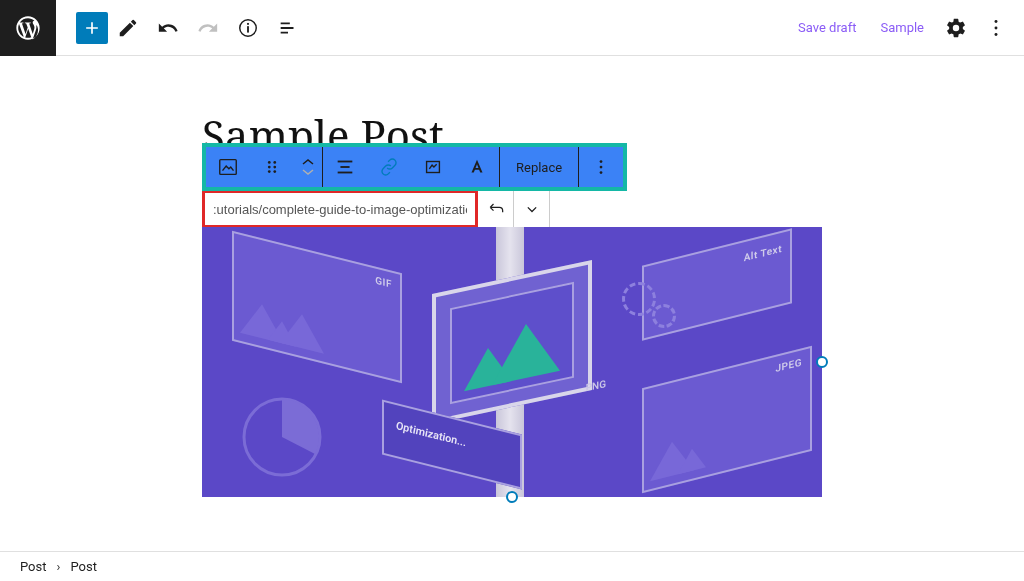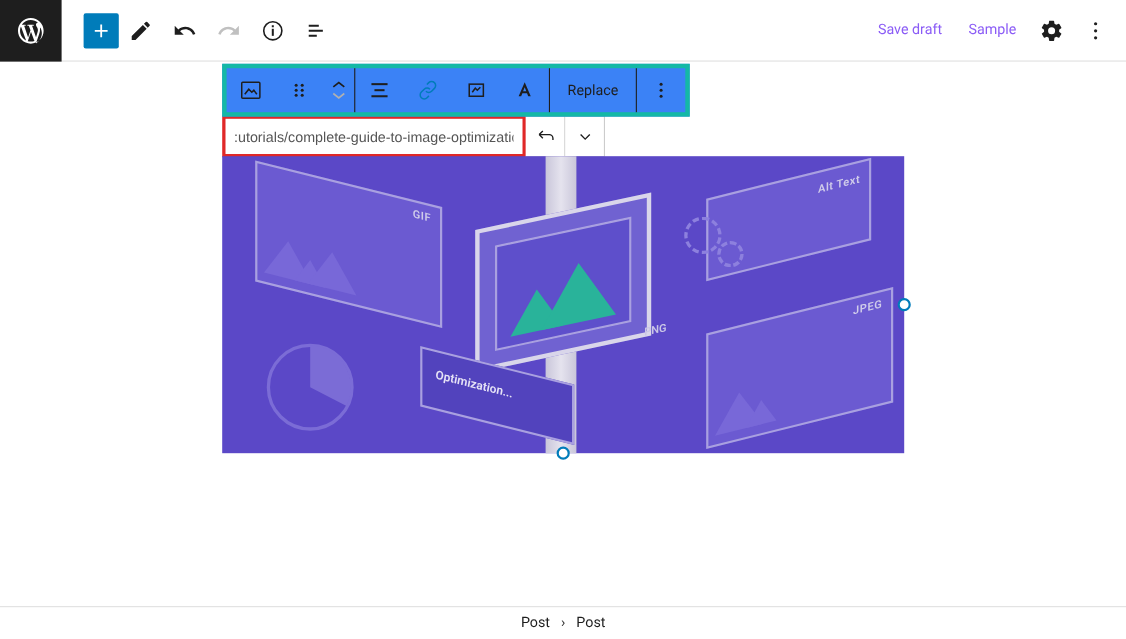--- a/index.html
+++ b/index.html
@@ -37,21 +37,21 @@
     .link-ctrl { width: 36px; height: 38px; border: 1px solid #ccc; border-left: none; background: #fff; display: flex; align-items: center; justify-content: center; cursor: pointer; }
     .link-ctrl svg { width: 20px; height: 20px; fill: none; stroke: #1e1e1e; stroke-width: 1.5; }
     
     .image-block { position: relative; width: 620px; margin-top: -1px; }
     .image-canvas { width: 620px; height: 270px; background: #5b48c7; position: relative; overflow: hidden; }
     .handle-right { position: absolute; right: -6px; top: 50%; transform: translateY(-50%); width: 12px; height: 12px; border-radius: 50%; background: #fff; border: 2px solid #007cba; }
     .handle-bottom { position: absolute; bottom: -6px; left: 50%; transform: translateX(-50%); width: 12px; height: 12px; border-radius: 50%; background: #fff; border: 2px solid #007cba; }
     
     .caption { margin-top: 10px; font-size: 13px; color: #888; text-align: center; width: 620px; }
     
-    .breadcrumb { position: absolute; bottom: 0; left: 0; right: 0; height: 30px; border-top: 1px solid #e0e0e0; display: flex; align-items: center; padding: 0 20px; font-size: 13px; justify-content: center; }
+    .breadcrumb { position: absolute; bottom: 0; left: 0; right: 0; height: 30px; border-top: 1px solid #e0e0e0; display: flex; align-items: center; padding: 0 20px; font-size: 13px; }
     .breadcrumb span { cursor: pointer; }
     .breadcrumb .sep { margin: 0 10px; color: #333; }
 
     
     .iso { position: absolute; }
     .iso-card { background: #6b5ad1; border: 2px solid #a9a0e0; }
     .center-frame { left: 230px; top: 50px; width: 160px; height: 130px; border: 4px solid #d9d6ea; background: #7062d1; transform: skewY(-12deg); }
     .center-inner { margin: 14px; height: 96px; background: #5e4fcb; border: 2px solid #a9a0e0; display:flex; align-items:flex-end; justify-content:center; }
     .mountain { width:0; height:0; border-left: 34px solid transparent; border-right: 34px solid transparent; border-bottom: 54px solid #29b39a; margin: 0 -10px 8px; }
     .mountain.sm { border-left-width:24px; border-right-width:24px; border-bottom-width:38px; }
@@ -124,20 +124,21 @@
   <div class="tb-icon">
     <svg viewBox="0 0 24 24">
         <circle cx="12" cy="5" r="1.6"></circle>
         <circle cx="12" cy="12" r="1.6"></circle>
         <circle cx="12" cy="19" r="1.6"></circle>
       </svg>
   </div>
 </div>
 
 <div class="editor">
+  <div class="post-title">Sample Post</div>
 
   <div style="width:620px; position:relative;">
     <div class="block-toolbar" style="position:absolute; top:-48px; left:0;">
       <div class="bt-group">
         <div class="bt-btn">
           <svg viewBox="0 0 24 24">
               <rect x="3" y="4" width="18" height="16" rx="1"></rect>
               <path d="M6 16l4-5 3 3 2-2 3 4" stroke-width="1.5"></path>
             </svg>
         </div>

